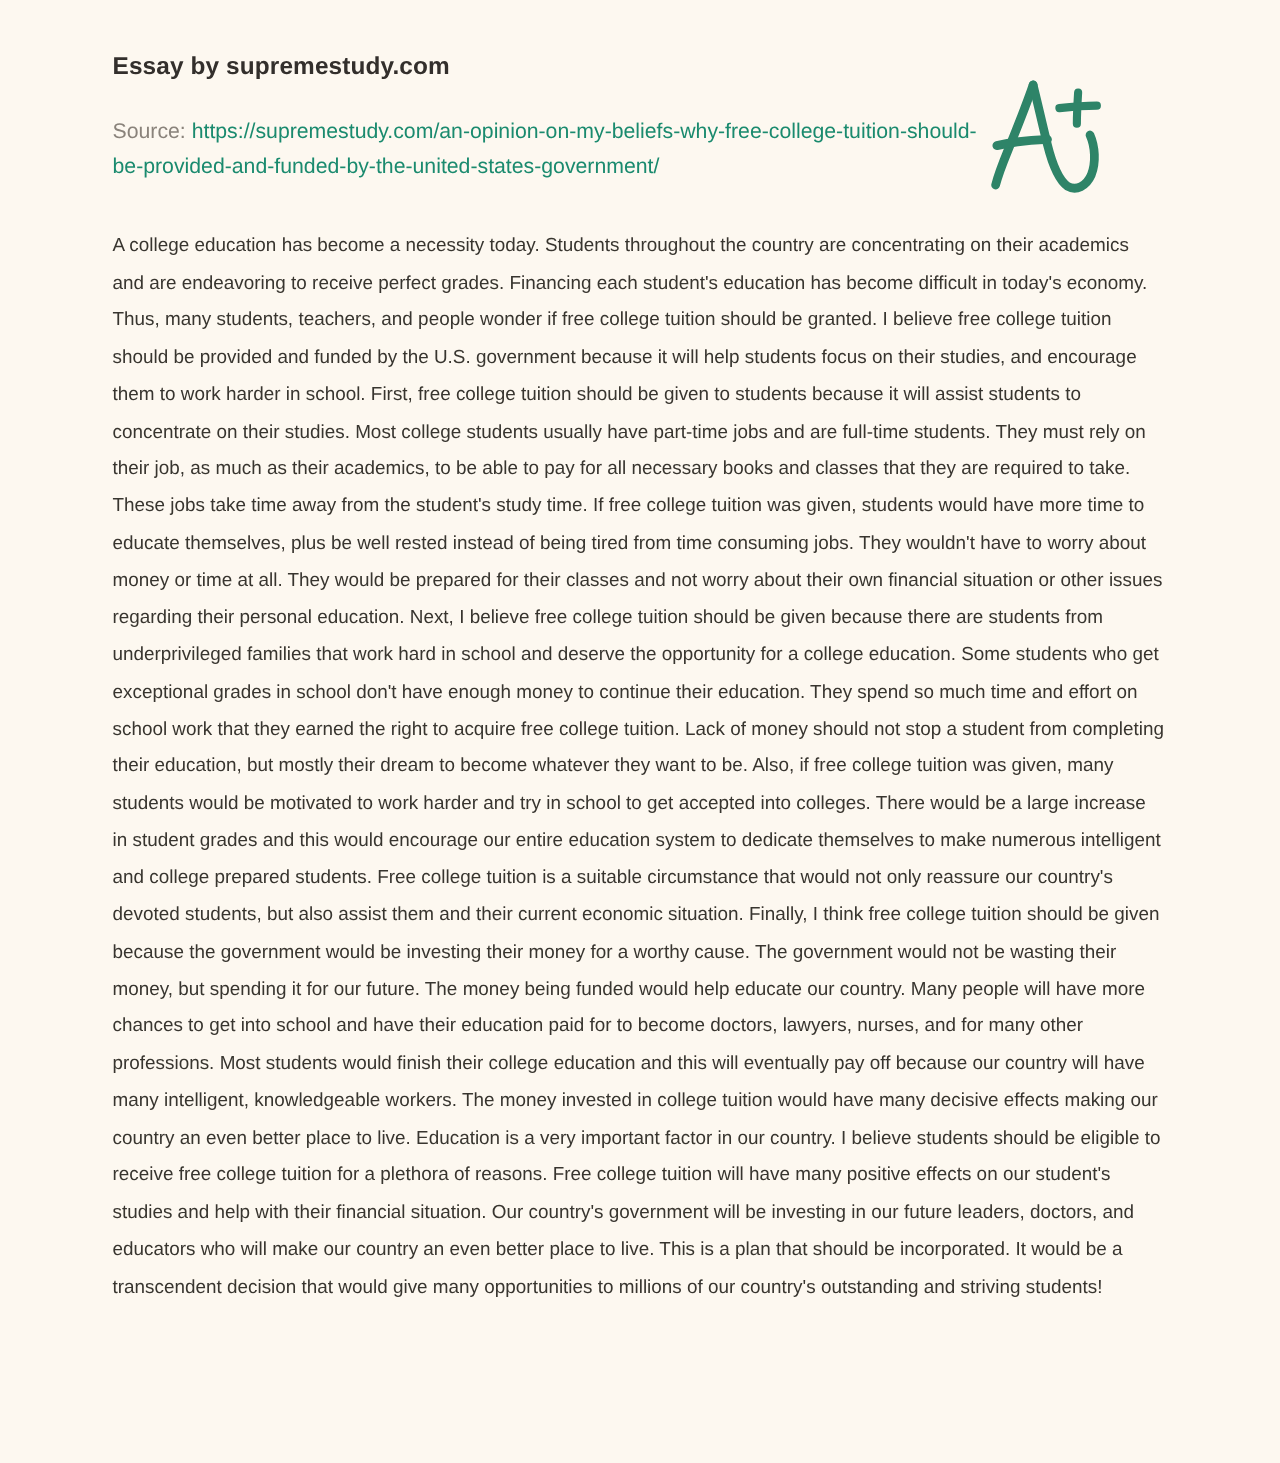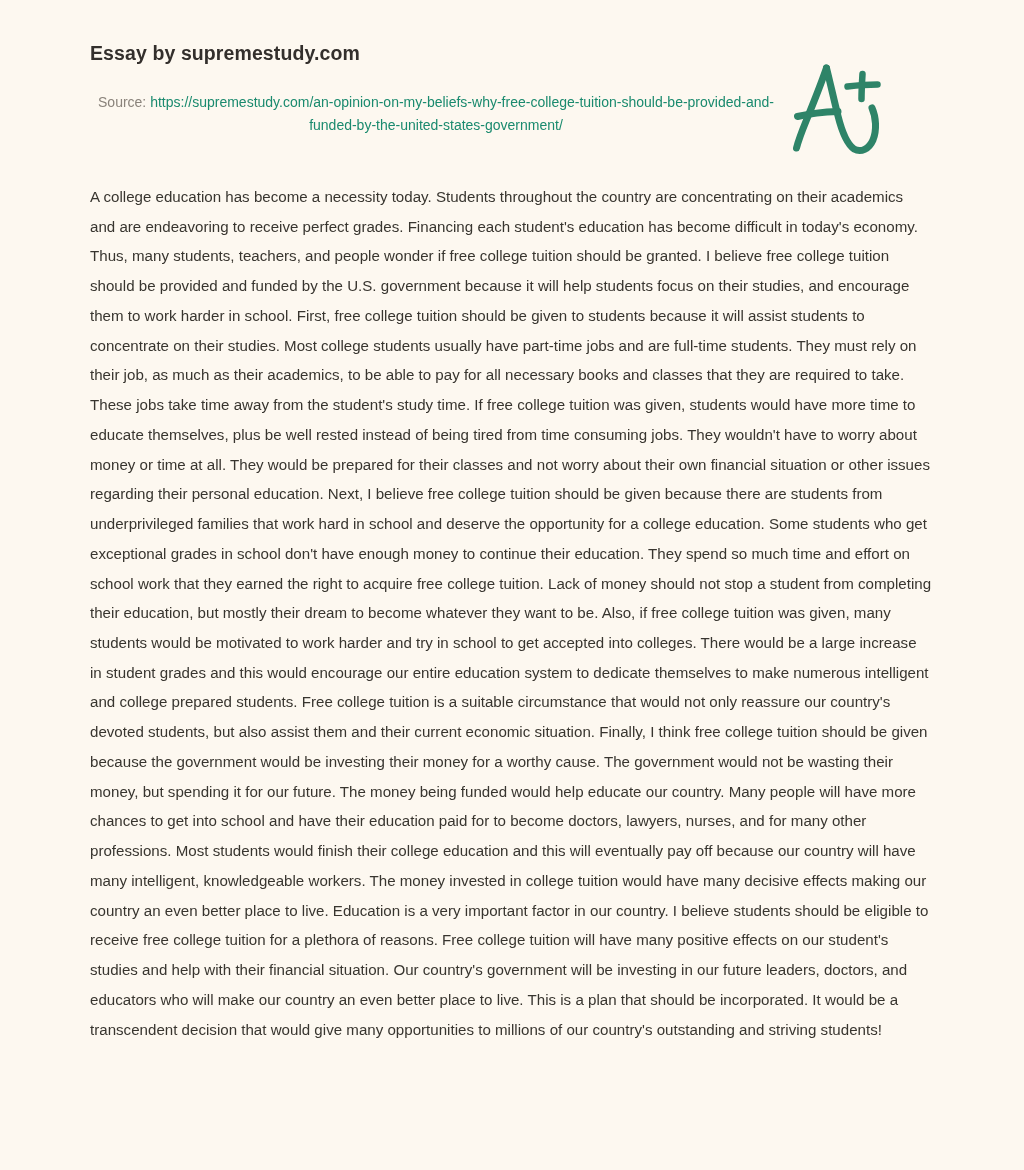--- a/index.html
+++ b/index.html
@@ -37,26 +37,25 @@
   }
   .site-title {
     font-size: 19.5px;
     font-weight: bold;
     color: #332F2C;
     letter-spacing: 0.1px;
     line-height: 1.2;
     margin: 0 0 26px 0;
   }
   .source-line {
-    font-size: 14px;
+    font-size: 17px;
     line-height: 1.62;
     color: #878078;
     word-break: break-word;
     margin: 0;
-    text-align: center;
   }
   .source-label {
     color: #8A837B;
   }
   .source-url {
     color: #1A8A6E;
     text-decoration: none;
   }
   .logo {
     flex: 0 0 auto;

